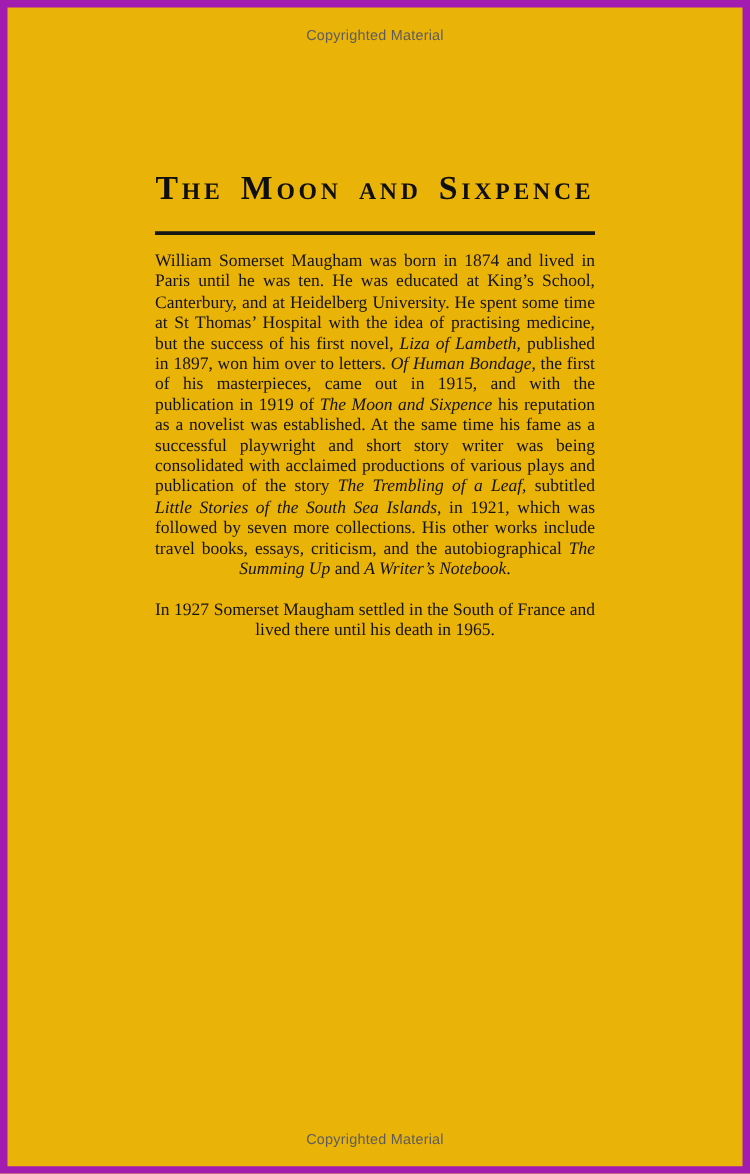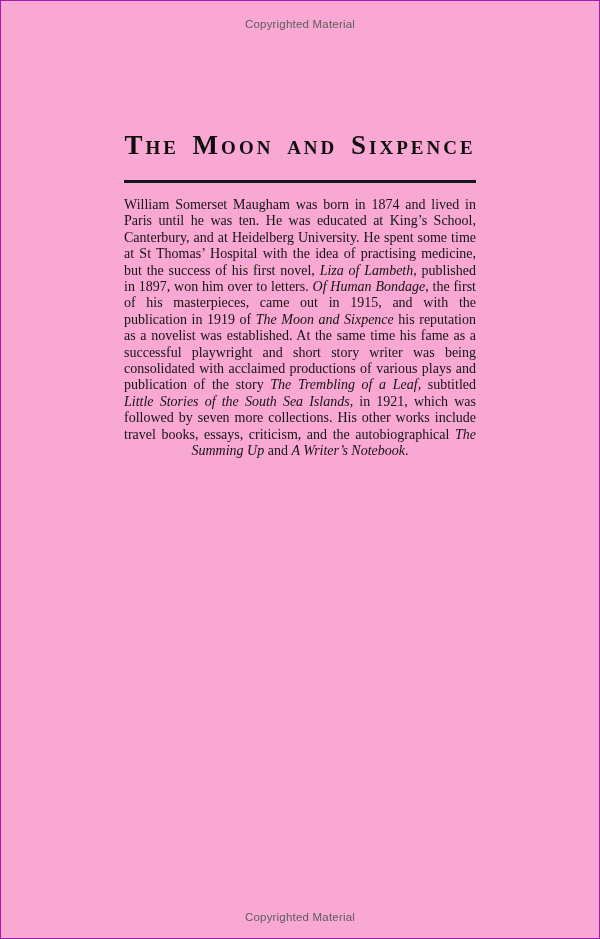--- a/index.html
+++ b/index.html
@@ -5,22 +5,22 @@
   html, body {
     margin: 0;
     padding: 0;
     background: #f6f6f6;
   }
   .page {
     position: relative;
     width: 600px;
     height: 939px;
     margin: 0 auto;
-    background: #f9a8d4;
-    border: 1px solid #a21caf;
+    background: #eab308;
+    border: 6px solid #a21caf;
     box-sizing: border-box;
     overflow: hidden;
     font-family: "Liberation Serif", serif;
     color: #141414;
   }
   .copyright {
     font-family: "Liberation Sans", sans-serif;
     font-size: 11.5px;
     color: #5c5c5c;
     text-align: center;
@@ -80,17 +80,18 @@
 
   <div class="copyright top">Copyrighted Material</div>
 
   <h1 class="book-title">The Moon and Sixpence</h1>
 
   <div class="title-rule"></div>
 
   <div class="text-col">
     <p class="bio-paragraph"><span>William Somerset Maugham was born in 1874 and lived in Paris until he was ten. He was educated at King’s School, Canterbury, and at Heidelberg University. He spent some time at St Thomas’ Hospital with the idea of practising medicine, but the success of his first novel, </span><i>Liza of Lambeth</i><span>, published in 1897, won him over to letters. </span><i>Of Human Bondage</i><span>, the first of his masterpieces, came out in 1915, and with the publication in 1919 of </span><i>The Moon and Sixpence</i><span> his reputation as a novelist was established. At the same time his fame as a successful playwright and short story writer was being consolidated with acclaimed productions of various plays and publication of the story </span><i>The Trembling of a Leaf</i><span>, subtitled </span><i>Little Stories of the South Sea Islands</i><span>, in 1921, which was followed by seven more collections. His other works include travel books, essays, criticism, and the autobiographical </span><i>The Summing Up</i><span> and </span><i>A Writer’s Notebook</i><span>.</span></p>
 
+    <p class="note-paragraph"><span>In 1927 Somerset Maugham settled in the South of France and lived there until his death in 1965.</span></p>
   </div>
 
   <div class="copyright bottom">Copyrighted Material</div>
 
 </div>
 
 </body></html>

